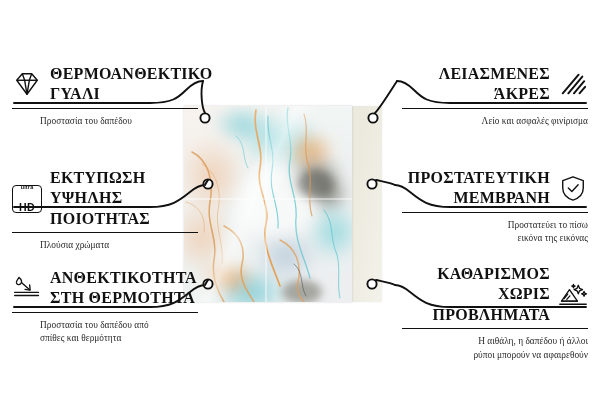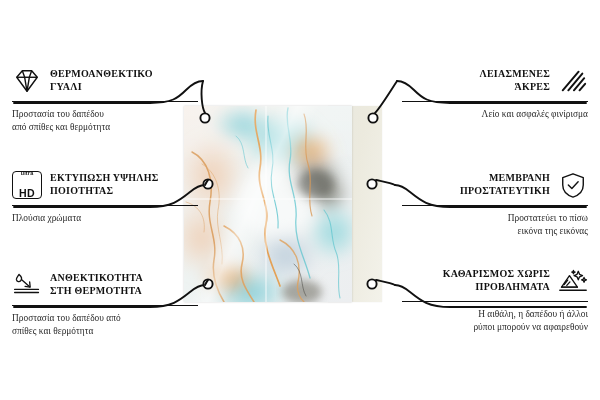--- a/index.html
+++ b/index.html
@@ -42,27 +42,28 @@
   .glassgrid:after{left:0;top:47%;width:100%;height:2px;}
 
   
   .feature{position:absolute;z-index:8;width:186px;}
   .feature.left{left:12px;text-align:left;}
   .feature.right{right:12px;text-align:right;}
 
   .fhead{display:flex;align-items:center;gap:8px;min-height:34px;}
   .feature.right .fhead{flex-direction:row-reverse;}
   .ftitle{
-    font-size:10px;font-weight:bold;letter-spacing:.25px;line-height:1.28;
+    font-size:16px;font-weight:bold;letter-spacing:.25px;line-height:1.28;
     color:#111;text-transform:uppercase;
   }
   .rule{height:0;border-top:1.6px solid #111;margin-top:3px;}
   .fdesc{
     margin-top:6px;font-size:9.4px;line-height:1.42;color:#2a2a2a;
     font-family:"Liberation Serif",serif;
+    margin-left:28px;
   }
 
   .ico{width:30px;height:28px;flex:0 0 30px;display:block;}
   .hdbadge{
     width:28px;height:26px;flex:0 0 28px;border:1.6px solid #111;border-radius:4px;
     display:flex;flex-direction:column;align-items:center;justify-content:center;
     font-family:"Liberation Sans",sans-serif;color:#111;line-height:1;
   }
   .hdbadge .u{font-size:5.4px;font-weight:bold;letter-spacing:.2px;}
   .hdbadge .h{font-size:10.6px;font-weight:bold;letter-spacing:.3px;margin-top:12px;}
@@ -204,21 +205,20 @@
         </g>
       </svg>
       <div>
         <div class="ftitle">ΘΕΡΜΟΑΝΘΕΚΤΙΚΟ</div>
         <div class="ftitle">ΓΥΑΛΙ</div>
       </div>
     </div>
     <div class="rule"></div>
     <div class="fdesc">
       <div>Προστασία του δαπέδου</div>
-      <div>από σπίθες και θερμότητα</div>
     </div>
   </div>
 
   <div class="feature left" style="top:168px">
     <div class="fhead">
       <div class="hdbadge">
         <span class="u">ultra</span>
         <span class="h">HD</span>
       </div>
       <div>
@@ -279,22 +279,22 @@
 
   <div class="feature right" style="top:168px">
     <div class="fhead">
       <svg class="ico" viewBox="0 0 32 30">
         <g fill="none" stroke="#111" stroke-width="1.5" stroke-linecap="round" stroke-linejoin="round">
           <path d="M16 3 L27 7 V15 C27 21.5 22 26 16 28 C10 26 5 21.5 5 15 V7 Z"></path>
           <path d="M11 15 L14.8 18.8 L21.5 11.6"></path>
         </g>
       </svg>
       <div>
+        <div class="ftitle">ΠΡΟΣΤΑΤΕΥΤΙΚΗ</div>
         <div class="ftitle">ΜΕΜΒΡΑΝΗ</div>
-        <div class="ftitle">ΠΡΟΣΤΑΤΕΥΤΙΚΗ</div>
       </div>
     </div>
     <div class="rule"></div>
     <div class="fdesc">
       <div>Προστατεύει το πίσω</div>
       <div>εικόνα της εικόνας</div>
     </div>
   </div>
 
   <div class="feature right" style="top:264px">

